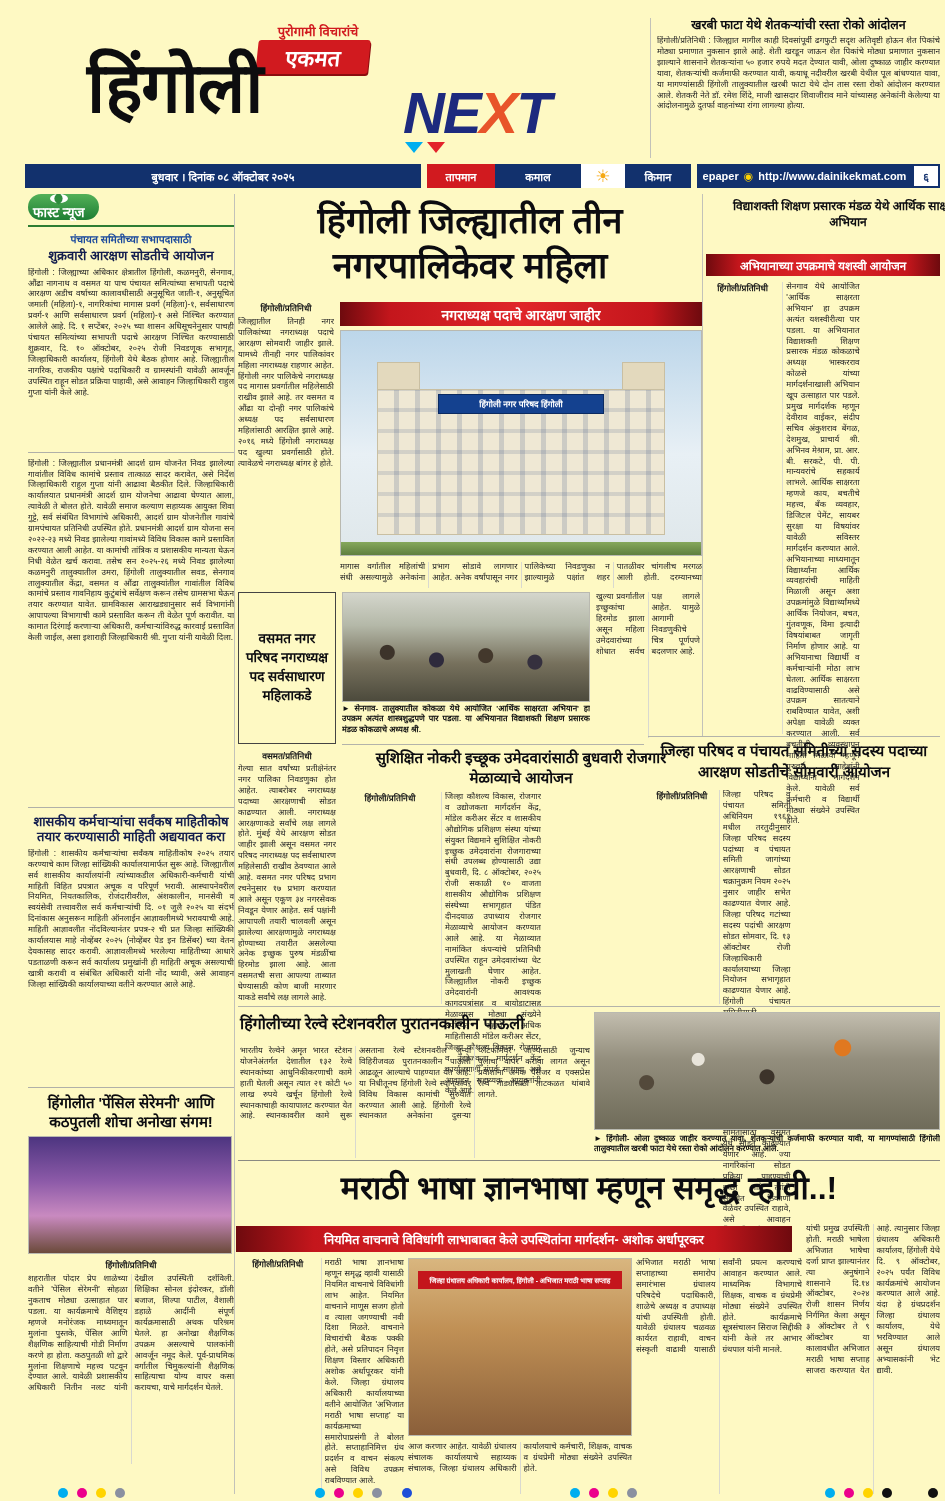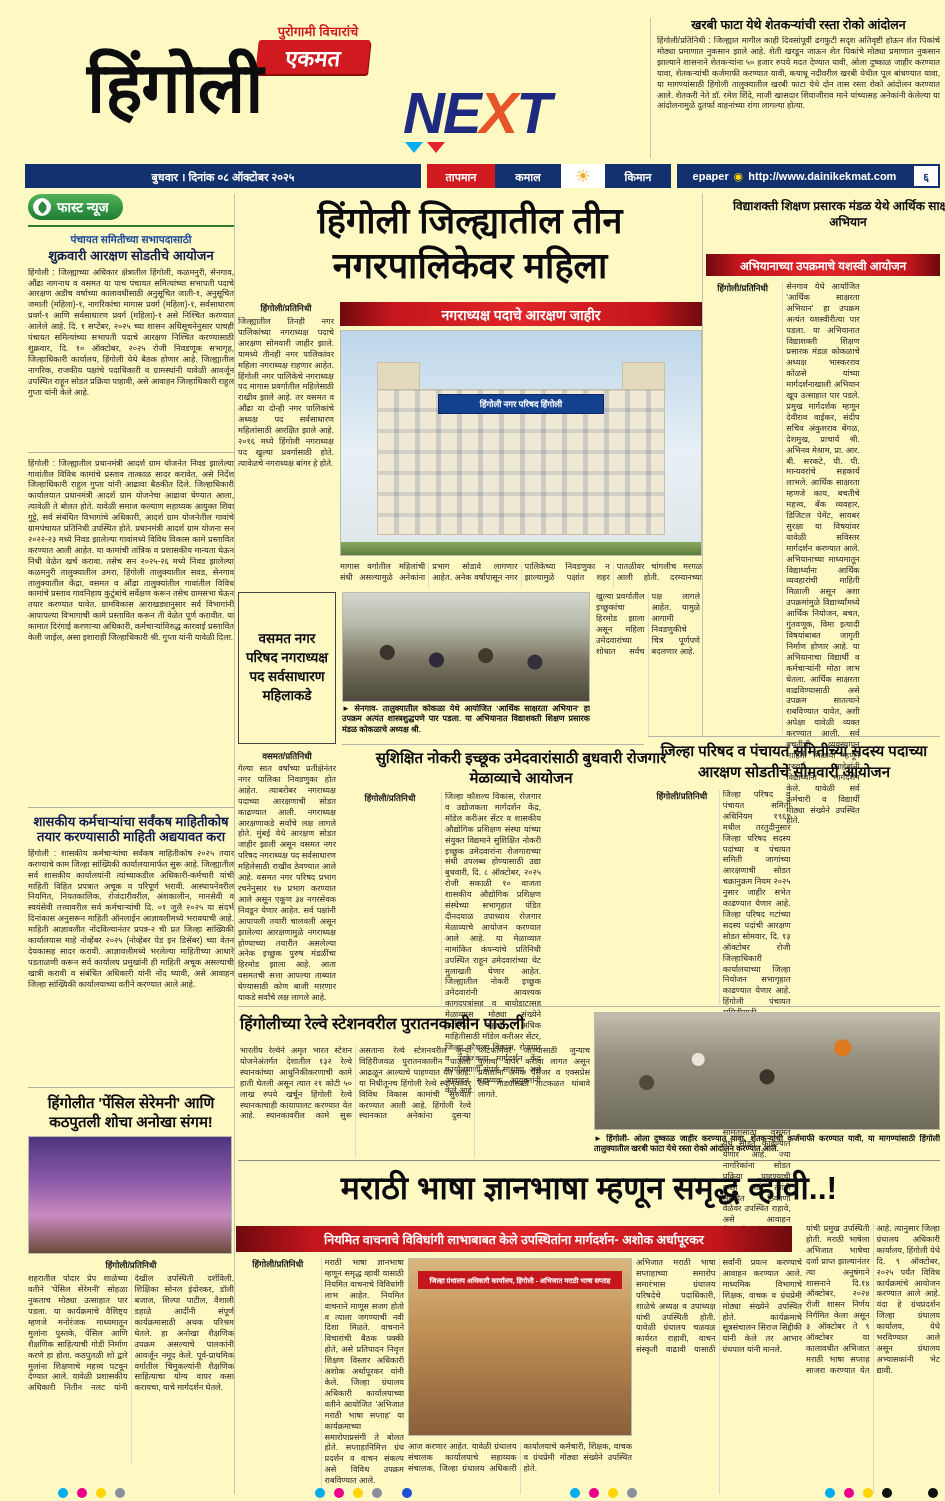--- a/index.html
+++ b/index.html
@@ -31,36 +31,36 @@
   .tri { width:0; height:0; position:absolute; }
 
   
   .date-bar { display:flex; align-items:stretch; height:24px; font-size:11px; font-weight:bold; color:#fff; }
   .seg { display:flex; align-items:center; justify-content:center; }
   .seg-navy { background:#12316d; }
   .seg-red { background:#d11a1f; }
 
   
   .fn-head { display:flex; align-items:center; gap:7px; padding-bottom:5px; border-bottom:2px solid #2e7d32; margin-bottom:5px; }
-  .fn-pill { display:flex; align-items:center; gap:6px; background:linear-gradient(180deg,#53b158,#1e7e34);
-    border-radius:13px; height:26px; padding:0 14px 0 5px; }
+  .fn-pill { display:flex; align-items:center; background:linear-gradient(180deg,#53b158,#1e7e34);
+    border-radius:13px; height:26px; padding:0 14px 0 5px;flex-direction:column; }
   .fn-leaf-circle { width:18px; height:18px; border-radius:50%; background:#fff; display:flex; align-items:center; justify-content:center; }
   .fn-leaf { width:9px; height:9px; background:#2e8b3d; border-radius:0 60% 0 60%; transform:rotate(45deg); }
   .fn-title { color:#fff; font-weight:800; font-size:13.5px; }
   .fn-divider { border-top:1px solid #b0b0a8; margin:6px 0; }
   .fn-item-headline { font-weight:800; font-size:13px; line-height:1.2; text-align:center; color:#131d4e; margin:2px 0 4px; }
 
   
   .photo-building { background:linear-gradient(180deg,#bcd6ea 0%,#e8f0f5 55%,#dfe7ea 100%); }
   .bldg-main { position:absolute; left:10%; right:10%; top:26%; bottom:9%; background:#efe8d4; border:1px solid #c9bfa2;
     background-image:repeating-linear-gradient(90deg,transparent 0 16px,rgba(80,100,140,.22) 16px 21px),
                      repeating-linear-gradient(0deg,transparent 0 17px,rgba(80,100,140,.18) 17px 21px); }
   .bldg-tower { position:absolute; top:14%; width:12%; bottom:9%; background:#e3d9bd; border:1px solid #c9bfa2; }
   .bldg-sign { position:absolute; top:28%; left:27%; right:27%; height:20px; background:#14418f; color:#fff; font-size:8.5px;
-    font-weight:bold; display:flex; align-items:center; justify-content:center; text-align:left; border:1px solid #0b2a61;font-family:Liberation Serif, serif; }
+    font-weight:bold; display:flex; align-items:center; justify-content:center; text-align:left; border:1px solid #0b2a61; }
   .grass { position:absolute; left:0; right:0; bottom:0; height:13px; background:linear-gradient(180deg,#86a85c,#5f7f3e); }
   .photo-crowd { background:
       radial-gradient(circle 7px at 18% 55%, #3c332a 0 7px, transparent 8px),
       radial-gradient(circle 7px at 38% 62%, #2e2a3c 0 7px, transparent 8px),
       radial-gradient(circle 7px at 58% 58%, #43382c 0 7px, transparent 8px),
       radial-gradient(circle 7px at 78% 64%, #35303e 0 7px, transparent 8px),
       linear-gradient(180deg,#d4d6cc 0%,#b4b8a8 30%,#77715d 65%,#4c4a3c 100%); }
   .photo-protest { background:
       radial-gradient(circle 8px at 72% 30%, #e07820 0 8px, transparent 9px),
       radial-gradient(circle 6px at 30% 40%, #e8e4da 0 6px, transparent 7px),
@@ -97,21 +97,21 @@
 
   <div class="abs" style="left:657px;top:16px;width:283px;height:144px;">
     <div class="hl" style="font-size:12.5px;margin-bottom:3px;">खरबी फाटा येथे शेतकऱ्यांची रस्ता रोको आंदोलन</div>
     <div class="body-text" style="height:122px;">हिंगोली/प्रतिनिधी : जिल्ह्यात मागील काही दिवसांपूर्वी ढगफुटी सदृश अतिवृष्टी होऊन शेत पिकांचे मोठ्या प्रमाणात नुकसान झाले आहे. शेती खरडून जाऊन शेत पिकांचे मोठ्या प्रमाणात नुकसान झाल्याने शासनाने शेतकऱ्यांना ५० हजार रुपये मदत देण्यात यावी, ओला दुष्काळ जाहीर करण्यात यावा, शेतकऱ्यांची कर्जमाफी करण्यात यावी, कयाधू नदीवरील खरबी येथील पूल बांधण्यात यावा, या मागण्यांसाठी हिंगोली तालुक्यातील खरबी फाटा येथे दोन तास रस्ता रोको आंदोलन करण्यात आले. शेतकरी नेते डॉ. रमेश शिंदे, माजी खासदार शिवाजीराव माने यांच्यासह अनेकांनी केलेल्या या आंदोलनामुळे दुतर्फा वाहनांच्या रांगा लागल्या होत्या.</div>
   </div>
 
   <div class="abs date-bar" style="left:25px;top:164px;width:915px;">
     <div class="seg seg-navy" style="width:396px;">बुधवार । दिनांक ०८ ऑक्टोबर २०२५</div>
     <div style="width:6px;"></div>
     <div class="seg seg-red" style="width:68px;">तापमान</div>
-    <div class="seg seg-navy" style="width:66px;">कमाल</div>
+    <div class="seg seg-navy" style="width:86px;">कमाल</div>
     <div class="seg" style="width:44px;background:#fff;color:#f5a812;font-size:17px;">☀</div>
     <div class="seg seg-navy" style="width:66px;">किमान</div>
     <div style="width:6px;"></div>
     <div class="seg seg-navy" style="flex:1;gap:5px;">
       <span>epaper</span>
       <span style="color:#ffd400;">◉</span>
       <span>http://www.dainikekmat.com</span>
     </div>
     <div class="seg" style="width:28px;background:#fff;border:2px solid #12316d;color:#12316d;">६</div>
   </div>

